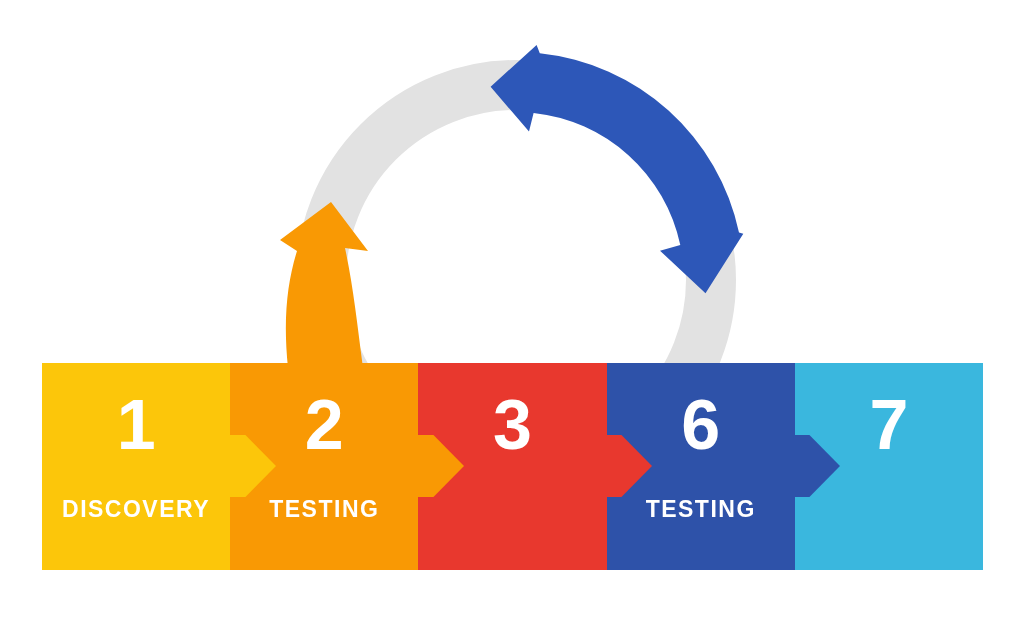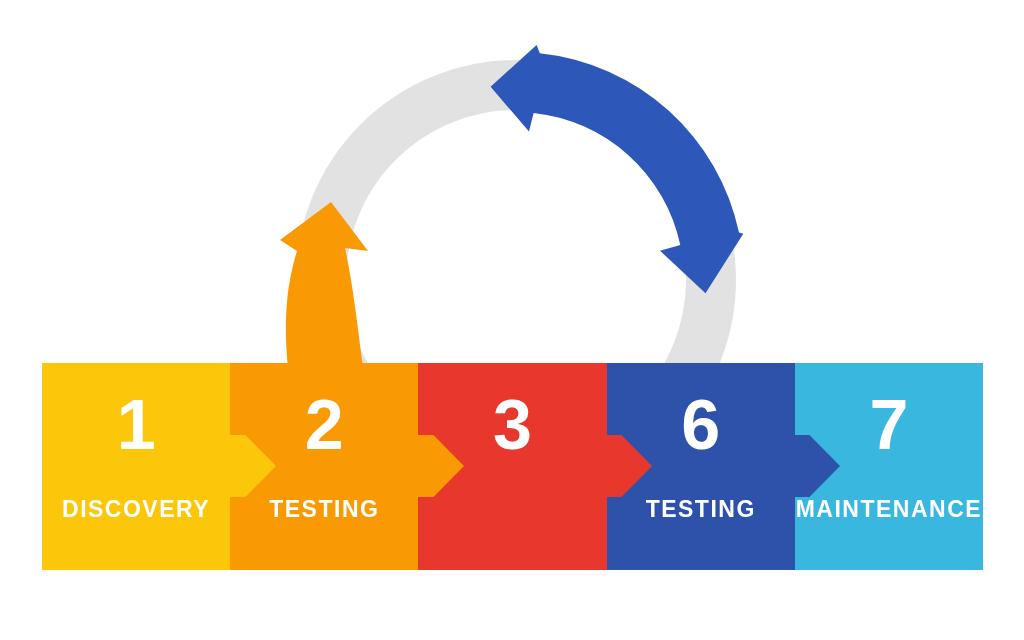--- a/index.html
+++ b/index.html
@@ -104,21 +104,20 @@
     </div>
     <div class="step" style="background-color: rgb(232, 56, 46);">
       <div class="step-number">3</div>
     </div>
     <div class="step" style="background-color: rgb(46, 82, 169);">
       <div class="step-number">6</div>
       <div class="step-label">TESTING</div>
     </div>
     <div class="step" style="background-color: rgb(58, 183, 222);">
       <div class="step-number">7</div>
-      <div class="step-label">MAINTENANCE</div>
     </div>
   </div>
 
   <div class="tab tab-1" style="background-color: rgb(252, 198, 10);"></div>
   <div class="tab tab-2" style="background-color: rgb(249, 153, 4);"></div>
   <div class="tab tab-3" style="background-color: rgb(232, 56, 46);"></div>
   <div class="tab tab-4" style="background-color: rgb(46, 82, 169);"></div>
 
 </div>
 

